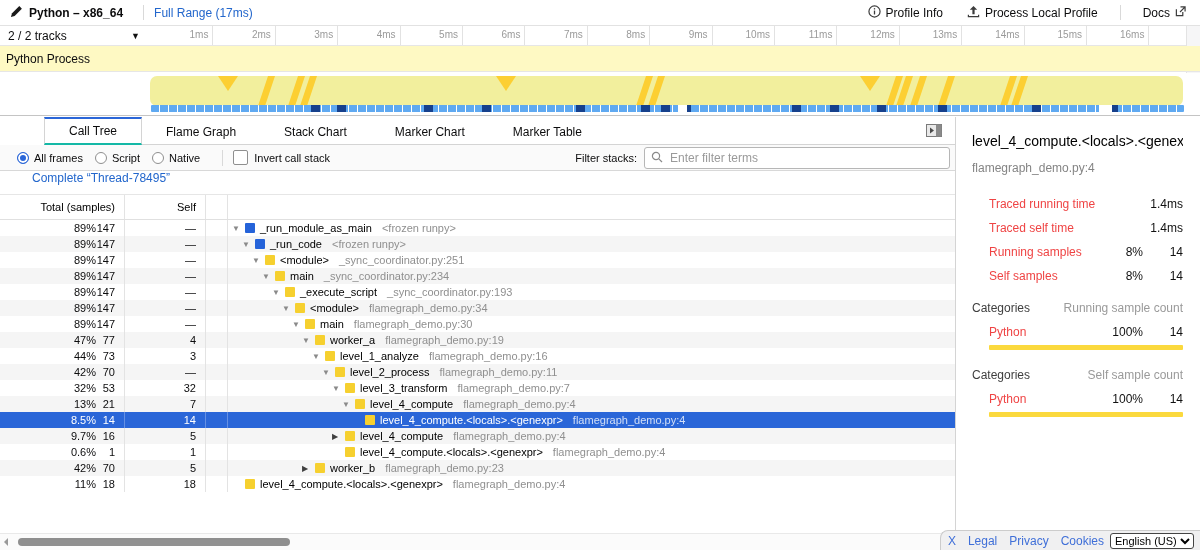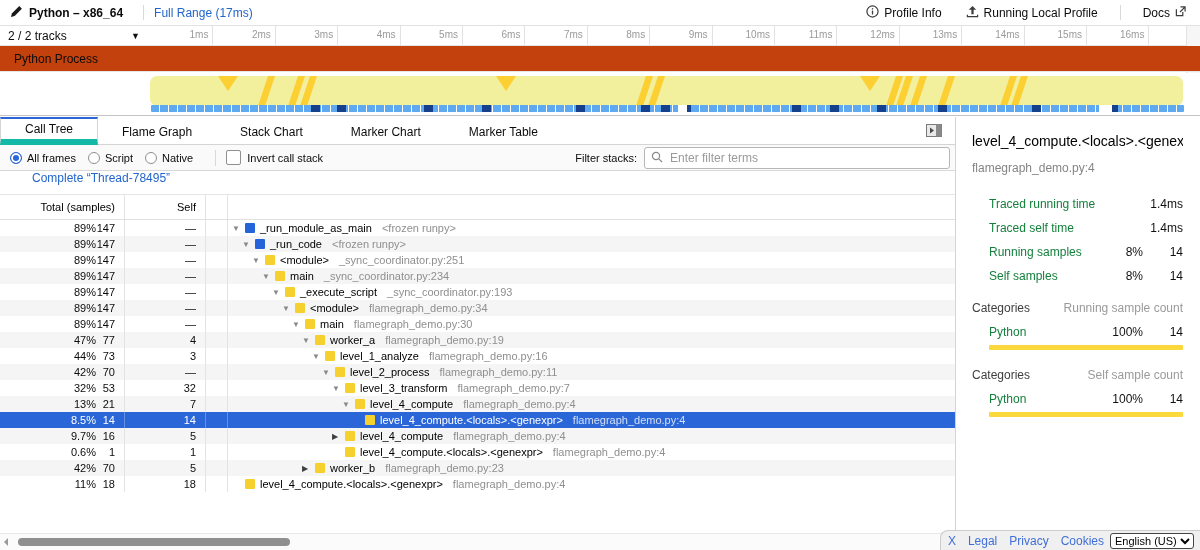--- a/index.html
+++ b/index.html
@@ -18,41 +18,41 @@
   .rulerrow{position:absolute;top:26px;left:0;right:0;height:19px;border-bottom:1px solid #e6e6e6;background:#fff;}
   .tracksel{position:absolute;left:0;top:0;width:150px;height:19px;display:flex;align-items:center;
             font-size:12px;padding-left:8px;box-sizing:border-box;cursor:pointer;}
   .tracksel .caret{margin-left:auto;margin-right:10px;font-size:9px;color:#111;}
   .ruler{position:absolute;left:150px;top:0;width:1036px;height:19px;}
   .tick{position:absolute;top:3px;width:58px;text-align:right;font-size:10px;color:#9a9a9a;}
   .tickline{position:absolute;top:0;height:19px;width:1px;background:#e2e2e2;}
   .vscrollcol{position:absolute;left:1186px;top:26px;width:14px;height:90px;background:#f6f6f7;border-left:1px solid #e3e3e3;}
   
   .procrow{position:absolute;top:46px;left:0;right:0;height:26px;border-bottom:1px solid #e6e6e6;
-           display:flex;align-items:center;font-size:12px;padding-left:14px;box-sizing:border-box;background:#c2410c;}
+           display:flex;align-items:center;font-size:12px;padding-left:6px;box-sizing:border-box;background:#fef9c3;}
   .threadrow{position:absolute;top:73px;left:0;right:0;height:42px;border-bottom:1px solid #c4c4c4;background:#fff;}
   .threadlabel{position:absolute;left:0;top:0;width:150px;height:42px;box-sizing:border-box;
                background:#e7f0fc;border-left:3px solid var(--accent-blue);border-right:1px solid #d6d6d6;
                display:flex;align-items:center;padding-left:24px;font-size:12px;cursor:pointer;}
   .trackgraph{position:absolute;left:150px;top:0;width:1036px;height:42px;}
   .gcsvg{position:absolute;left:0;top:3px;}
   .bluestrip{position:absolute;left:1px;bottom:3px;width:1033px;height:7px;border-radius:1px;
      background:repeating-linear-gradient(90deg, var(--strip-blue) 0 8px, rgba(255,255,255,.75) 8px 9px);}
   .darkseg{position:absolute;top:0;width:9px;height:7px;background:var(--strip-dark);}
   .stripgap{position:absolute;top:0;height:7px;background:#fff;}
   
   .tabsrow{position:absolute;top:117px;left:0;width:955px;height:28px;display:flex;background:#fff;}
   .tab{font-size:12px;padding:0 24px;display:flex;align-items:center;border-bottom:1px solid #d4d4d4;
        border-top:2px solid transparent;cursor:pointer;white-space:nowrap;}
-  .tab.active{border-top:2px solid var(--accent-blue);border-left:1px solid #d4d4d4;border-right:1px solid #d4d4d4;border-bottom:6px solid #14b8a6;}
+  .tab.active{border-top:2px solid var(--accent-blue);border-left:1px solid #d4d4d4;border-right:1px solid #d4d4d4;border-bottom:2px solid #14b8a6;margin-left:44px;}
   .tabfill{flex:1;border-bottom:1px solid #d4d4d4;display:flex;align-items:center;justify-content:flex-end;padding-right:12px;}
   .sbtoggle{width:18px;height:15px;cursor:pointer;display:flex;align-items:center;justify-content:center;}
   
   .settings{position:absolute;top:145px;left:0;width:955px;height:26px;background:#fafafa;
-            border-bottom:1px solid #d8d8d8;display:flex;align-items:center;font-size:11px;box-sizing:border-box;padding-left:10px;}
+            border-bottom:1px solid #d8d8d8;display:flex;align-items:center;font-size:11px;box-sizing:border-box;padding-left:17px;}
   .radio{width:12px;height:12px;border-radius:50%;border:1px solid #8f8f8f;background:#fff;box-sizing:border-box;
          display:inline-block;margin-right:5px;vertical-align:-2px;cursor:pointer;}
   .radio.on{border:1px solid var(--accent-blue);background:var(--accent-blue);box-shadow:inset 0 0 0 2px #fff;}
   .rlabel{margin-right:12px;cursor:pointer;display:flex;align-items:center;}
   .checkbox{width:13px;height:13px;border:1px solid #8f8f8f;background:#fff;border-radius:2px;display:inline-block;
             margin-right:6px;vertical-align:-2px;cursor:pointer;}
   .filterlab{margin-left:auto;color:#0c0c0d;}
   .filterbox{display:flex;align-items:center;width:292px;height:20px;border:1px solid #b6b6b6;border-radius:3px;
              background:#fff;margin:0 5px 0 7px;padding:0 6px;}
   .filterbox input{border:none;outline:none;flex:1;font-size:12px;font-family:"Liberation Sans",sans-serif;
@@ -86,21 +86,21 @@
   .ffile{color:#8f8f8f;}
   .trow.selected .fname{color:#fff;}
   .trow.selected .ffile{color:rgba(255,255,255,.78);}
   
   .sidebar{position:absolute;top:117px;left:955px;right:0;bottom:0;background:#fff;border-left:1px solid #d4d4d4;
            box-sizing:border-box;padding:16px 17px 0 16px;font-size:12px;}
   .sb-title{font-size:14px;color:#000;margin-bottom:12px;white-space:nowrap;overflow:hidden;}
   .sb-sub{color:#848484;margin-bottom:22px;}
   .sb-h{color:#3e3e3e;margin-bottom:10px;}
   .sb-row{display:flex;margin:0 0 10px 17px;align-items:baseline;}
-  .sb-row .lab{flex:1;color:#15803d;}
+  .sb-row .lab{flex:1;color:#ef4444;}
   .sb-row .p{width:44px;text-align:right;color:#111;}
   .sb-row .c{width:40px;text-align:right;color:#111;}
   .sb-cathead{display:flex;margin:18px 0 10px 0;}
   .sb-cathead .l{flex:1;color:#3e3e3e;}
   .sb-cathead .r{color:#9a9a9a;}
   .sb-bar{height:5px;border-radius:1px;margin:6px 0 2px 17px;}
   
   .hscroll{position:absolute;left:0;bottom:0;width:955px;height:16px;background:#fbfbfb;border-top:1px solid #e9e9e9;}
   .hthumb{position:absolute;left:18px;top:4px;width:272px;height:8px;border-radius:4px;background:#8f8f8f;cursor:pointer;}
   .harrow{position:absolute;left:4px;top:4px;width:0;height:0;border:4px solid transparent;border-right-color:#9a9a9a;border-left:none;cursor:pointer;}
@@ -136,21 +136,21 @@
       </span>
       <span>Profile Info</span>
     </span>
     <span class="tbbtn">
       <span class="icon-svg">
         <svg width="13" height="13" viewBox="0 0 14 14">
             <path d="M7 1l4 4H8.2v5H5.8V5H3z" fill="#3c3c3c"></path>
             <path d="M1.5 10.5v2h11v-2" fill="none" stroke="#3c3c3c" stroke-width="1.3"></path>
           </svg>
       </span>
-      <span>Running Local Profile</span>
+      <span>Process Local Profile</span>
     </span>
     <span class="vdiv"></span>
     <span class="tbbtn" style="margin-right:14px">
       <span>Docs</span>
       <span class="icon-svg">
         <svg width="11" height="11" viewBox="0 0 12 12">
             <path d="M1.5 3.5v7h7v-4" fill="none" stroke="#3c3c3c" stroke-width="1.3"></path>
             <path d="M6 1h5v5M11 1L5.5 6.5" fill="none" stroke="#3c3c3c" stroke-width="1.3"></path>
           </svg>
       </span>

